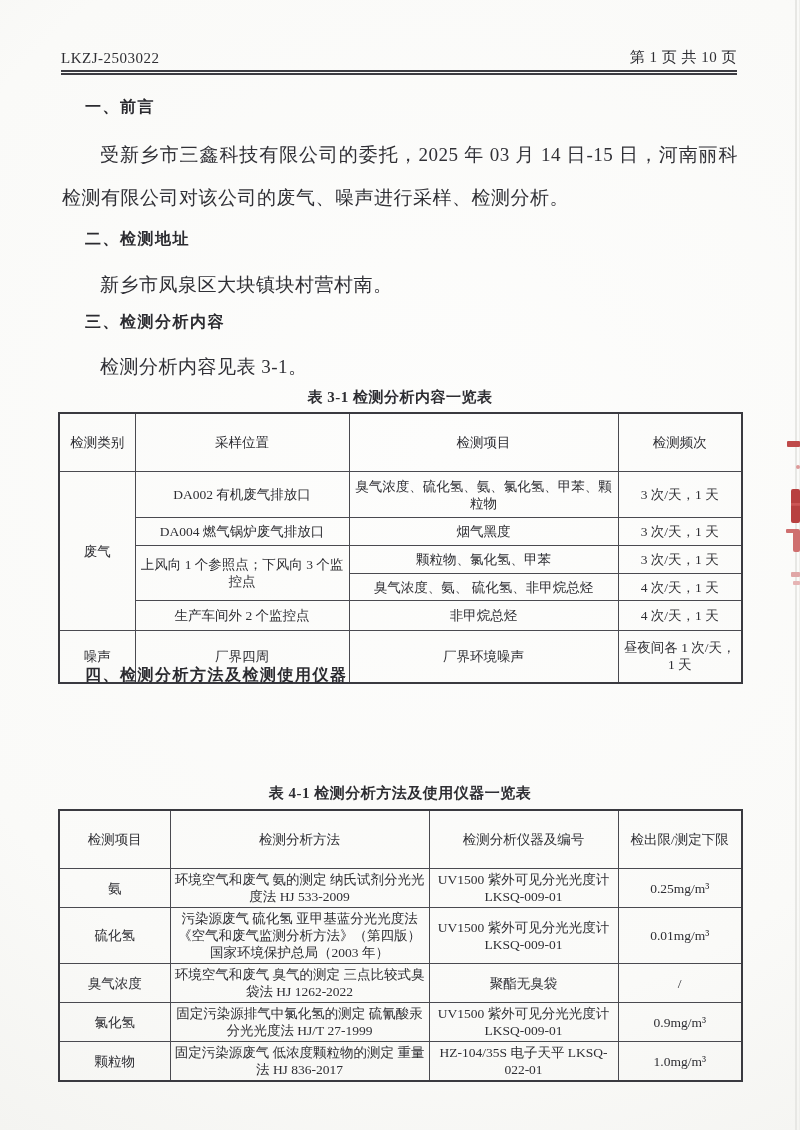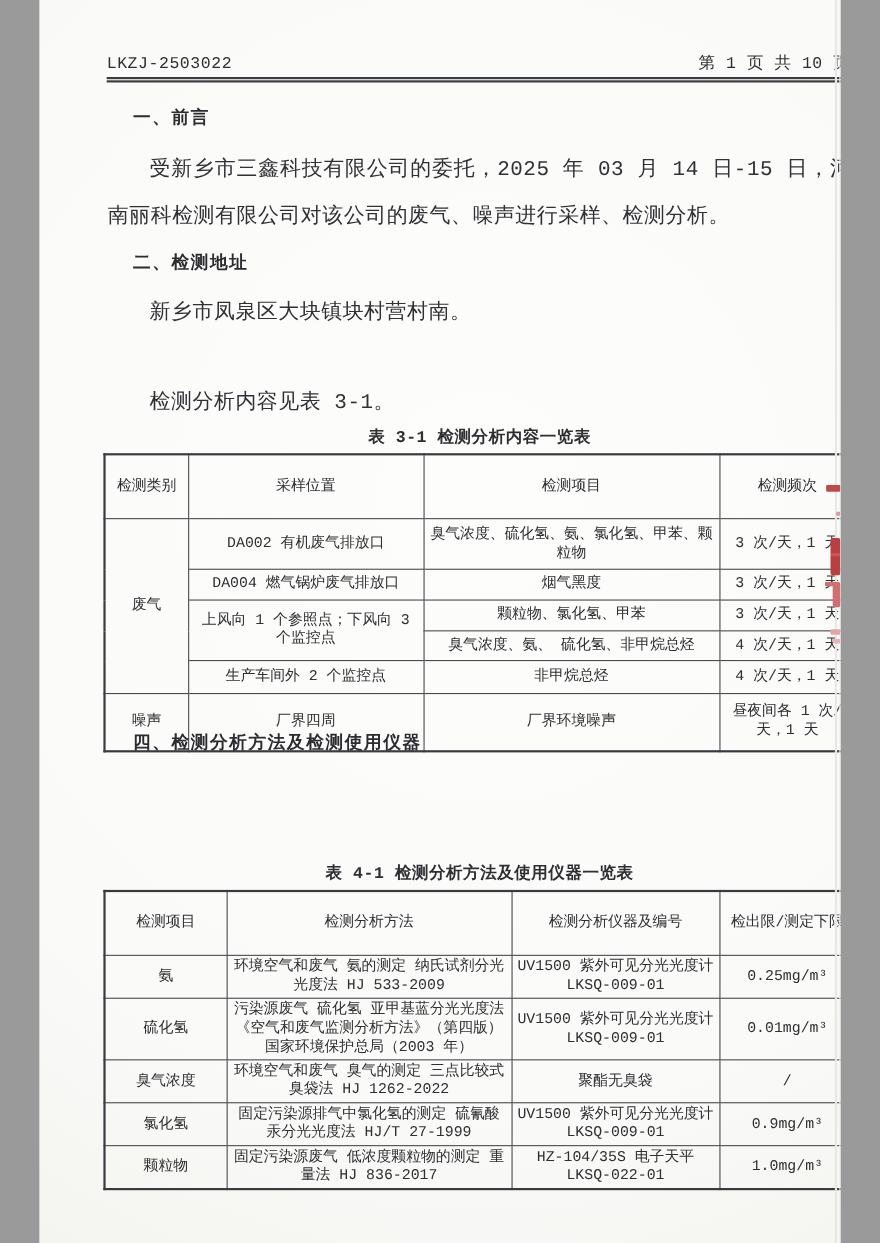--- a/index.html
+++ b/index.html
@@ -1,22 +1,22 @@
 <!DOCTYPE html>
 <html><head>
 <meta charset="utf-8">
 <style>
   html,body{margin:0;padding:0;background:#9a9a9a;}
   .page{
     position:relative;
-    width:728px;height:1130px;
+    width:800px;height:1130px;
     margin:0 auto;
     background:#fbfbf9;
     background-image:radial-gradient(circle at 55% 40%, #fdfdfc 0%, #fafaf8 70%, #f4f4f1 100%);
-    font-family:Liberation Mono, monospace;
+    font-family:Liberation Serif, serif;
     color:#2e2e33;
     overflow:hidden;
   }
   .abs{position:absolute;}
   
   .hdr{
     top:48px;left:61px;width:676px;
     display:flex;justify-content:space-between;align-items:flex-end;
     padding-bottom:3px;
     border-bottom:5px double #3c3c42;
@@ -73,20 +73,21 @@
     <span>LKZJ-2503022</span>
     <span>第 1 页 共 10 页</span>
   </div>
 
   <div class="abs sec-h" style="top:97px;">一、前言</div>
   <div class="abs para" style="top:133px;">受新乡市三鑫科技有限公司的委托，2025 年 03 月 14 日-15 日，河南丽科检测有限公司对该公司的废气、噪声进行采样、检测分析。</div>
 
   <div class="abs sec-h" style="top:229px;">二、检测地址</div>
   <div class="abs para" style="top:263px;">新乡市凤泉区大块镇块村营村南。</div>
 
+  <div class="abs sec-h" style="top:312px;">三、检测分析内容</div>
   <div class="abs para" style="top:345px;">检测分析内容见表 3-1。</div>
 
   <div class="abs tcap" style="top:388px;">表 3-1 检测分析内容一览表</div>
   <table class="abs dt" style="top:412px;">
     <colgroup>
       <col style="width:76px">
         <col style="width:214px">
         <col style="width:269px">
         <col style="width:124px">
     </colgroup>

